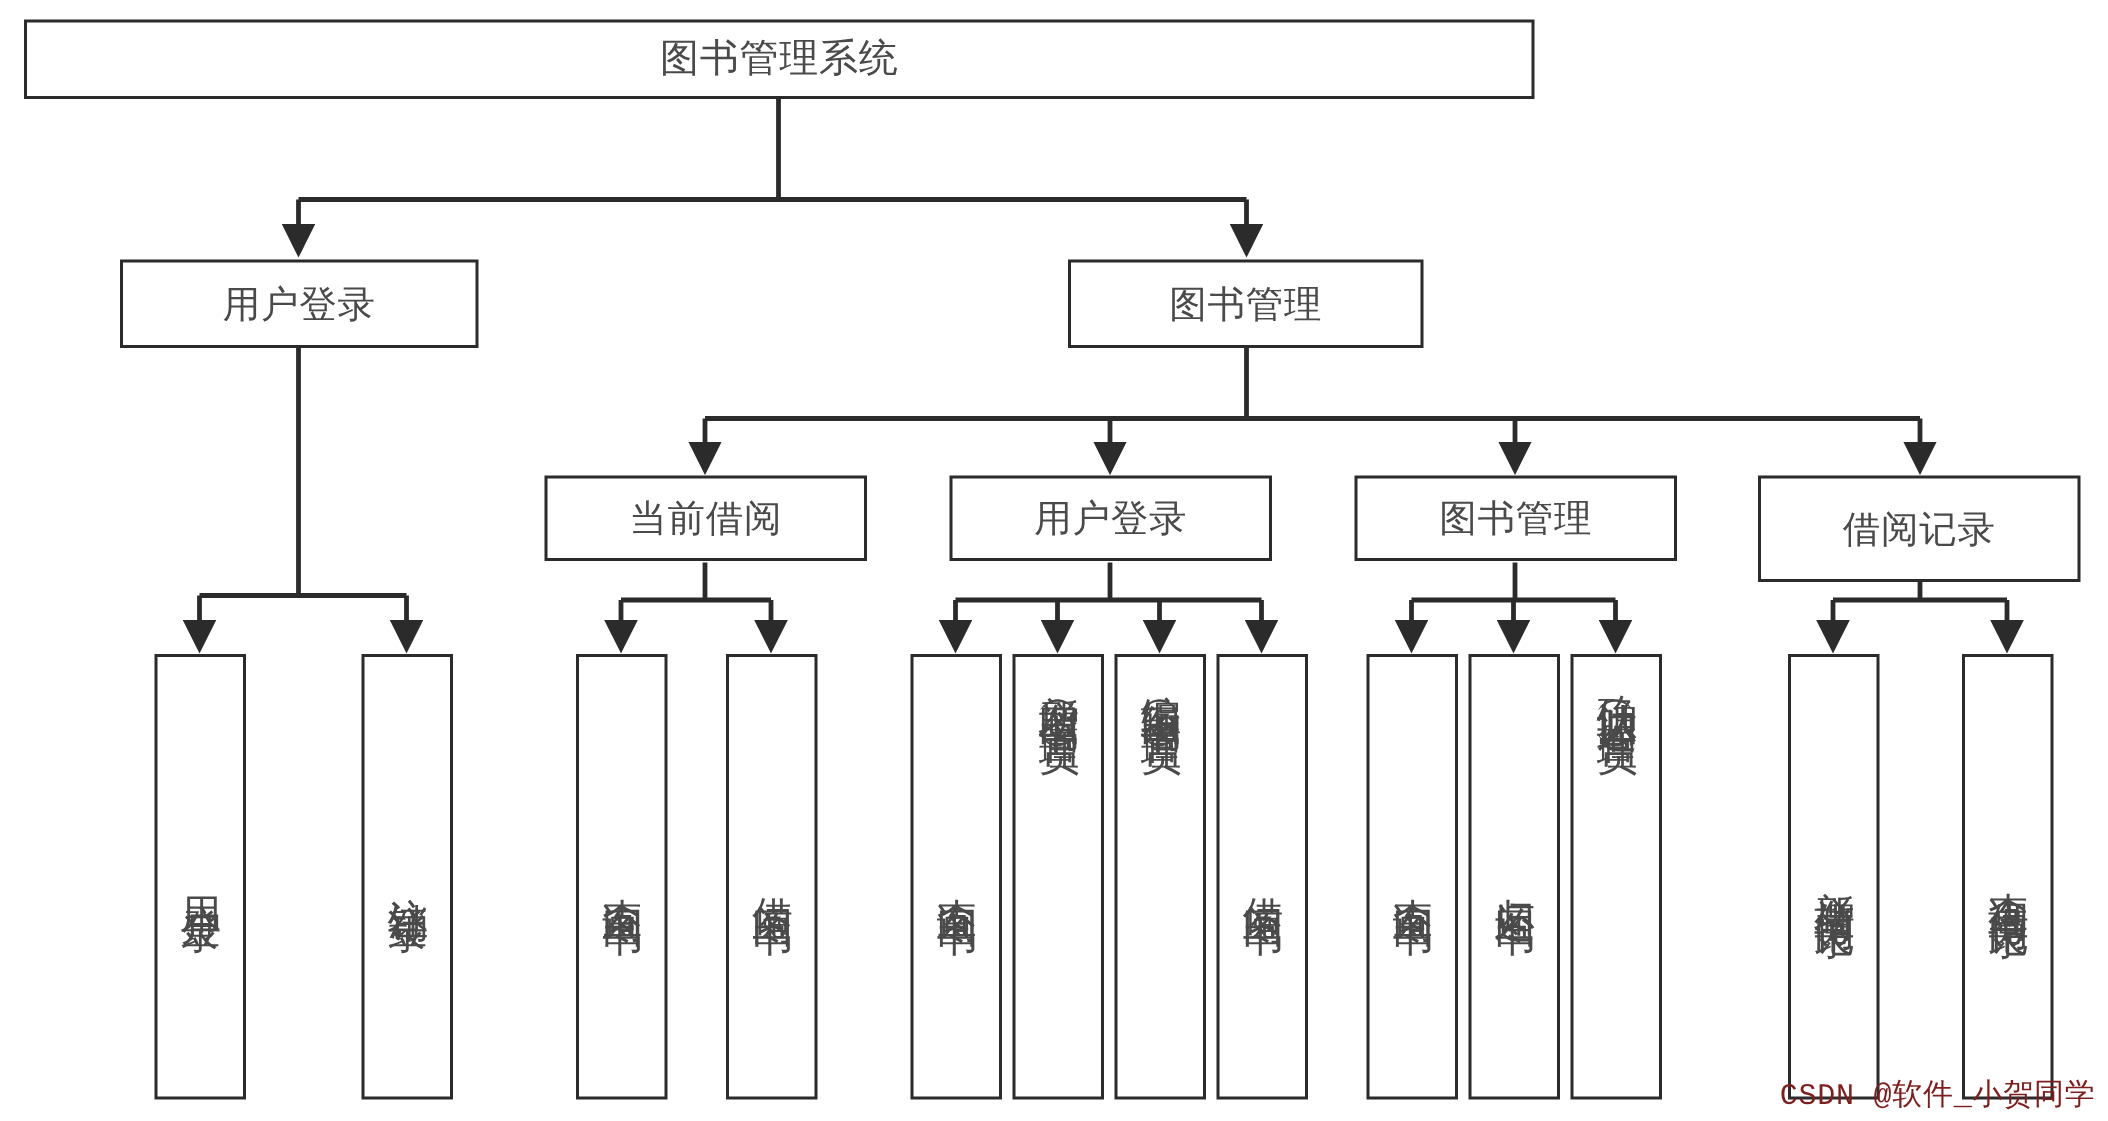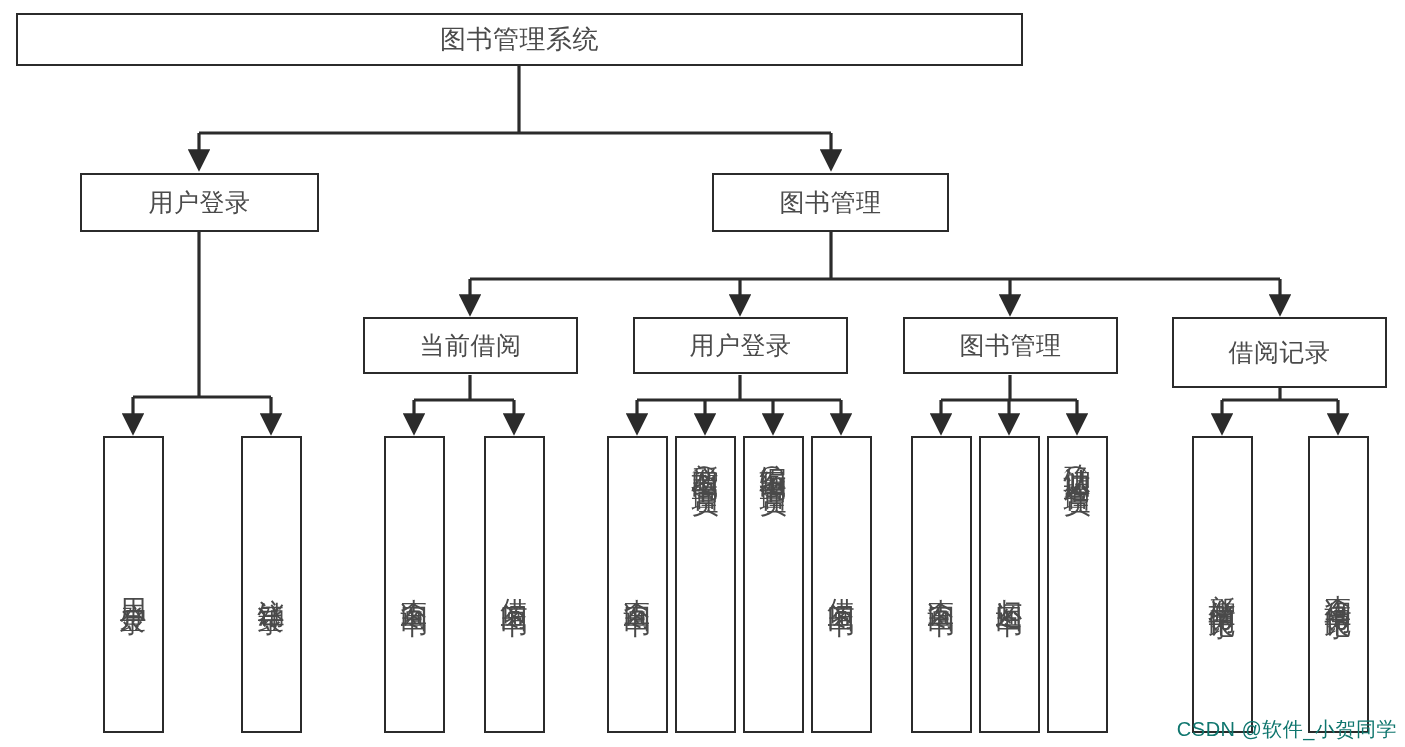--- a/index.html
+++ b/index.html
@@ -68,22 +68,22 @@
   
   .node.vert.center {
     align-items: center;
     padding-top: 0;
   }
   .watermark {
     position: absolute;
     right: 8px;
     bottom: 4px;
     font-size: 20px;
-    color: #0f766e;
-    font-family: Liberation Sans, sans-serif;
+    color: #7f1d1d;
+    font-family: Liberation Mono, monospace;
     white-space: nowrap;
     letter-spacing: 0.5px;
   }
 </style>
 </head>
 <body>
 
 <div id="diagram-root">
 
   <svg class="edges" viewBox="0 0 1405 747" xmlns="http://www.w3.org/2000/svg">

